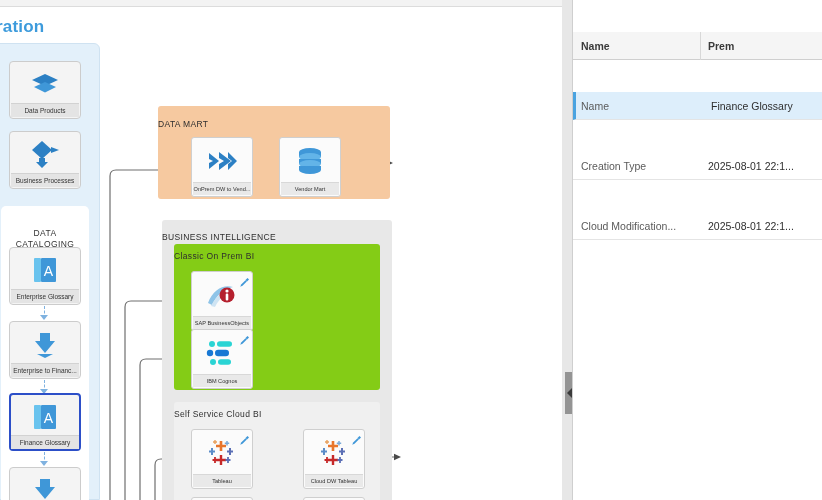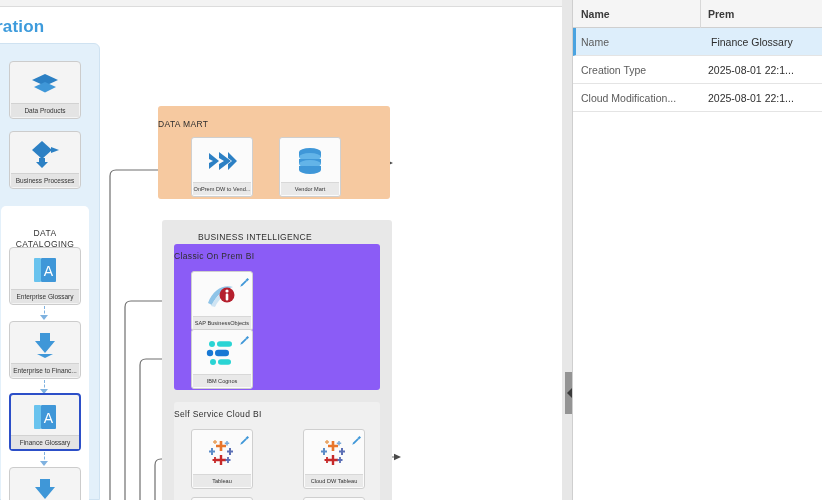--- a/index.html
+++ b/index.html
@@ -67,21 +67,21 @@
   .split-grip { position:absolute; left:565px; top:372px; width:8px; height:42px;
      background:#949494; }
   .split-arrow { position:absolute; left:567px; top:388px; width:0;height:0;
      border-top:5px solid transparent; border-bottom:5px solid transparent;
      border-right:5px solid #3a3a3a; }
 
   
   .props { position:absolute; left:572px; top:0; width:250px; height:500px;
      background:#ffffff; border-left:1px solid #cfcfcf; }
   .prow { display:flex; height:28px; align-items:center;
-     border-bottom:1px solid #e4e4e4; }
+     border-bottom:1px solid #e4e4e4;margin-top:32px; }
   .prow.head { height:28px; background:#f5f5f5; border-bottom:1px solid #cfcfcf; }
   .prow.sel { background:#ddeefb; border-left:3px solid #4aa3e0; }
   .pcell-n { width:128px; padding-left:8px; font-size:10.5px; color:#5b5b5b;
      overflow:hidden; white-space:nowrap; }
   .prow.sel .pcell-n { padding-left:5px; }
   .pcell-v { flex:1; padding-left:7px; font-size:10.5px; color:#2e2e2e;
      overflow:hidden; white-space:nowrap; }
   .prow.head .pcell-n, .prow.head .pcell-v { font-weight:bold; color:#3a3a3a;
      font-size:10.5px; }
   .prow.head .pcell-n { border-right:1px solid #d8d8d8; height:28px;
@@ -225,24 +225,24 @@
           <rect x="4" y="13" width="22" height="5" fill="#3f97d8"></rect>
           <ellipse cx="15" cy="18" rx="11" ry="4" fill="#63b4e8"></ellipse>
           <rect x="4" y="20" width="22" height="4" fill="#3f97d8"></rect>
           <ellipse cx="15" cy="24" rx="11" ry="4" fill="#3f97d8"></ellipse>
         </svg>
       </div>
       <div class="node-lbl">Vendor Mart</div>
     </div>
 
     <div class="grp" style="left:62px; top:212px; width:230px; height:290px; background:#e8e8e8;">
-      <div class="grp-title" style="top:12px;margin-left:36px;">BUSINESS INTELLIGENCE</div>
-    </div>
-
-    <div class="grp" style="left:74px; top:236px; width:206px; height:146px; background:#8b5cf6;">
+      <div class="grp-title" style="top:12px;">BUSINESS INTELLIGENCE</div>
+    </div>
+
+    <div class="grp" style="left:74px; top:236px; width:206px; height:146px; background:#84cc16;">
       <div class="grp-title" style="top:7px;">Classic On Prem BI</div>
     </div>
     <div class="node" style="left:91px; top:263px;">
       <div class="node-ico">
         <svg width="34" height="30" viewBox="0 0 34 30">
           <path d="M3 23 C8 9 19 4 28 7 C18 9 11 16 7 25 Z" fill="#8fc4e8"></path>
           <path d="M6 26 C12 14 20 9 29 10 C20 13 14 19 10 27 Z" fill="#cfe4f3"></path>
           <circle cx="22" cy="15" r="7.5" fill="#b5202e"></circle>
           <circle cx="22" cy="11" r="1.6" fill="#ffffff"></circle>
           <rect x="20.7" y="13.6" width="2.6" height="7" rx="1.1" fill="#ffffff"></rect>

